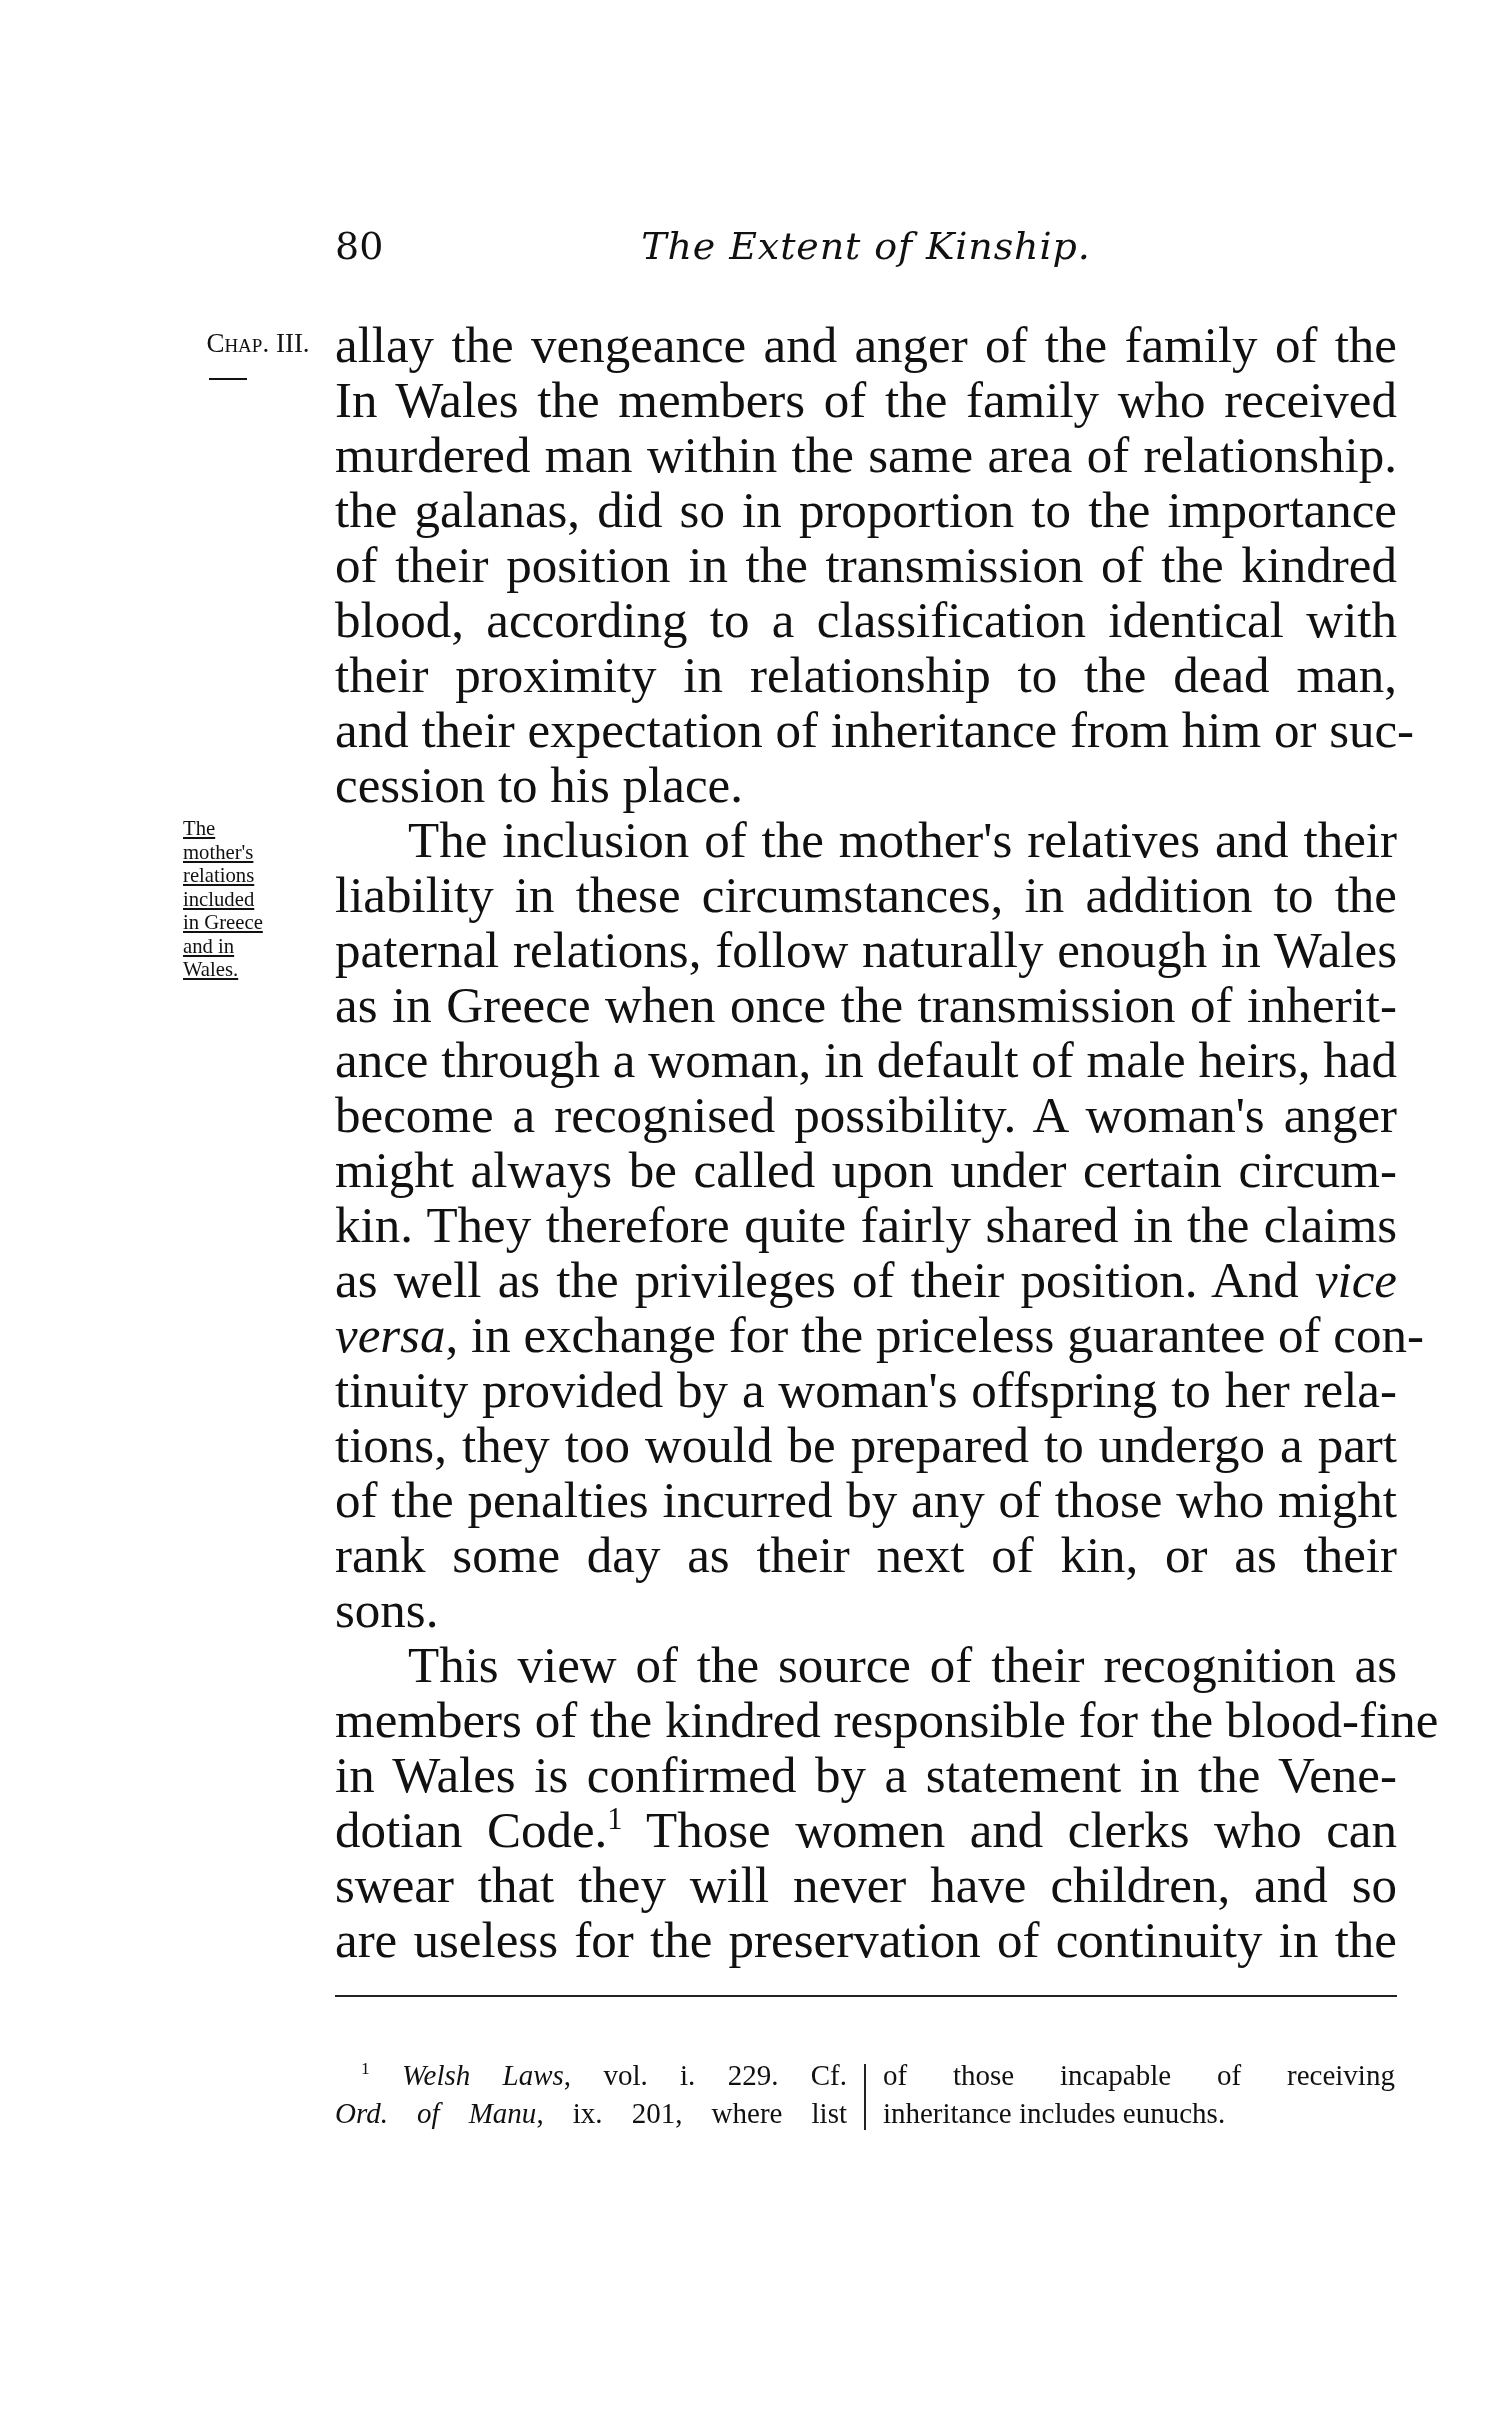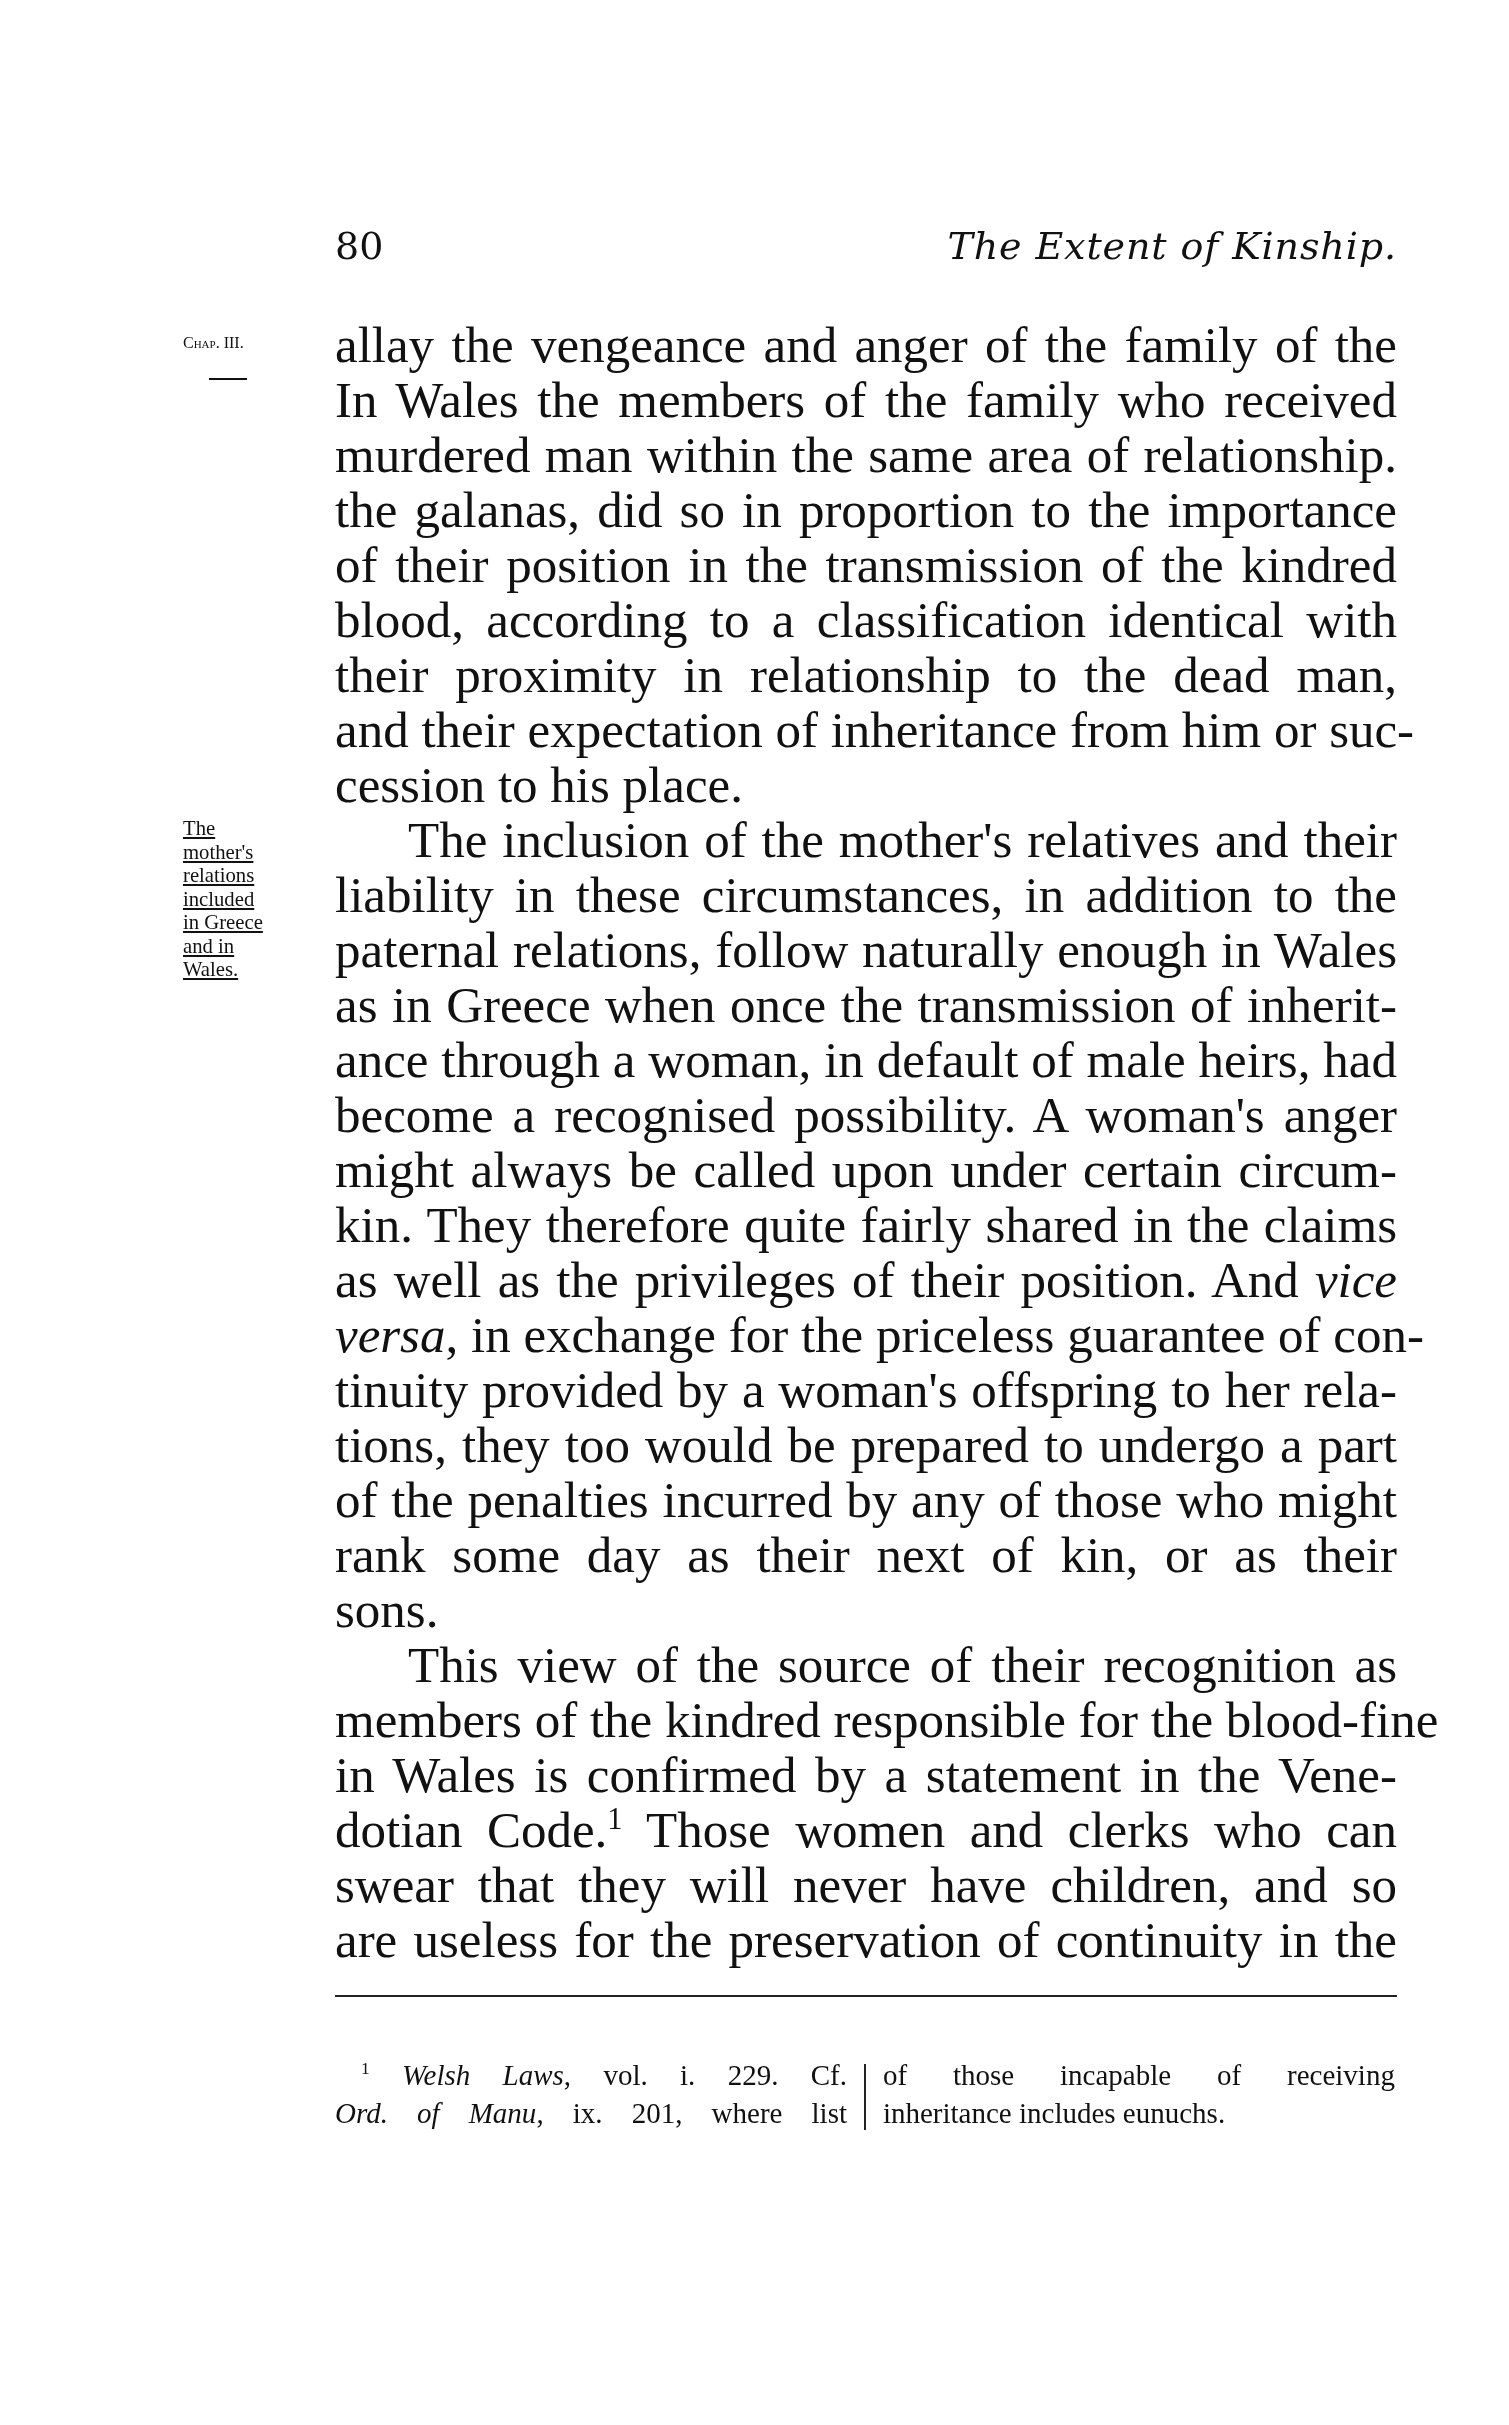--- a/index.html
+++ b/index.html
@@ -31,35 +31,36 @@
     }
     .page-number {
       position: absolute;
       left: 0;
       top: 0;
     }
     .running-title {
       position: absolute;
       left: 0;
       width: 100%;
-      text-align: right;
+      text-align: center;
       font-style: italic;
       letter-spacing: 0.9px;
     }
     .margin {
       position: absolute;
       left: 183px;
       width: 150px;
       font-family: "Liberation Serif", serif;
     }
     .chap-label {
       top: 324px;
-      font-size: 16px;
+      font-size: 27px;
       line-height: 38px;
       font-variant: small-caps;
+      text-align: center;
     }
     .chap-dash {
       position: absolute;
       left: 209px;
       top: 378px;
       width: 38px;
       height: 1.9px;
       background: #111;
     }
     .sidenote {

